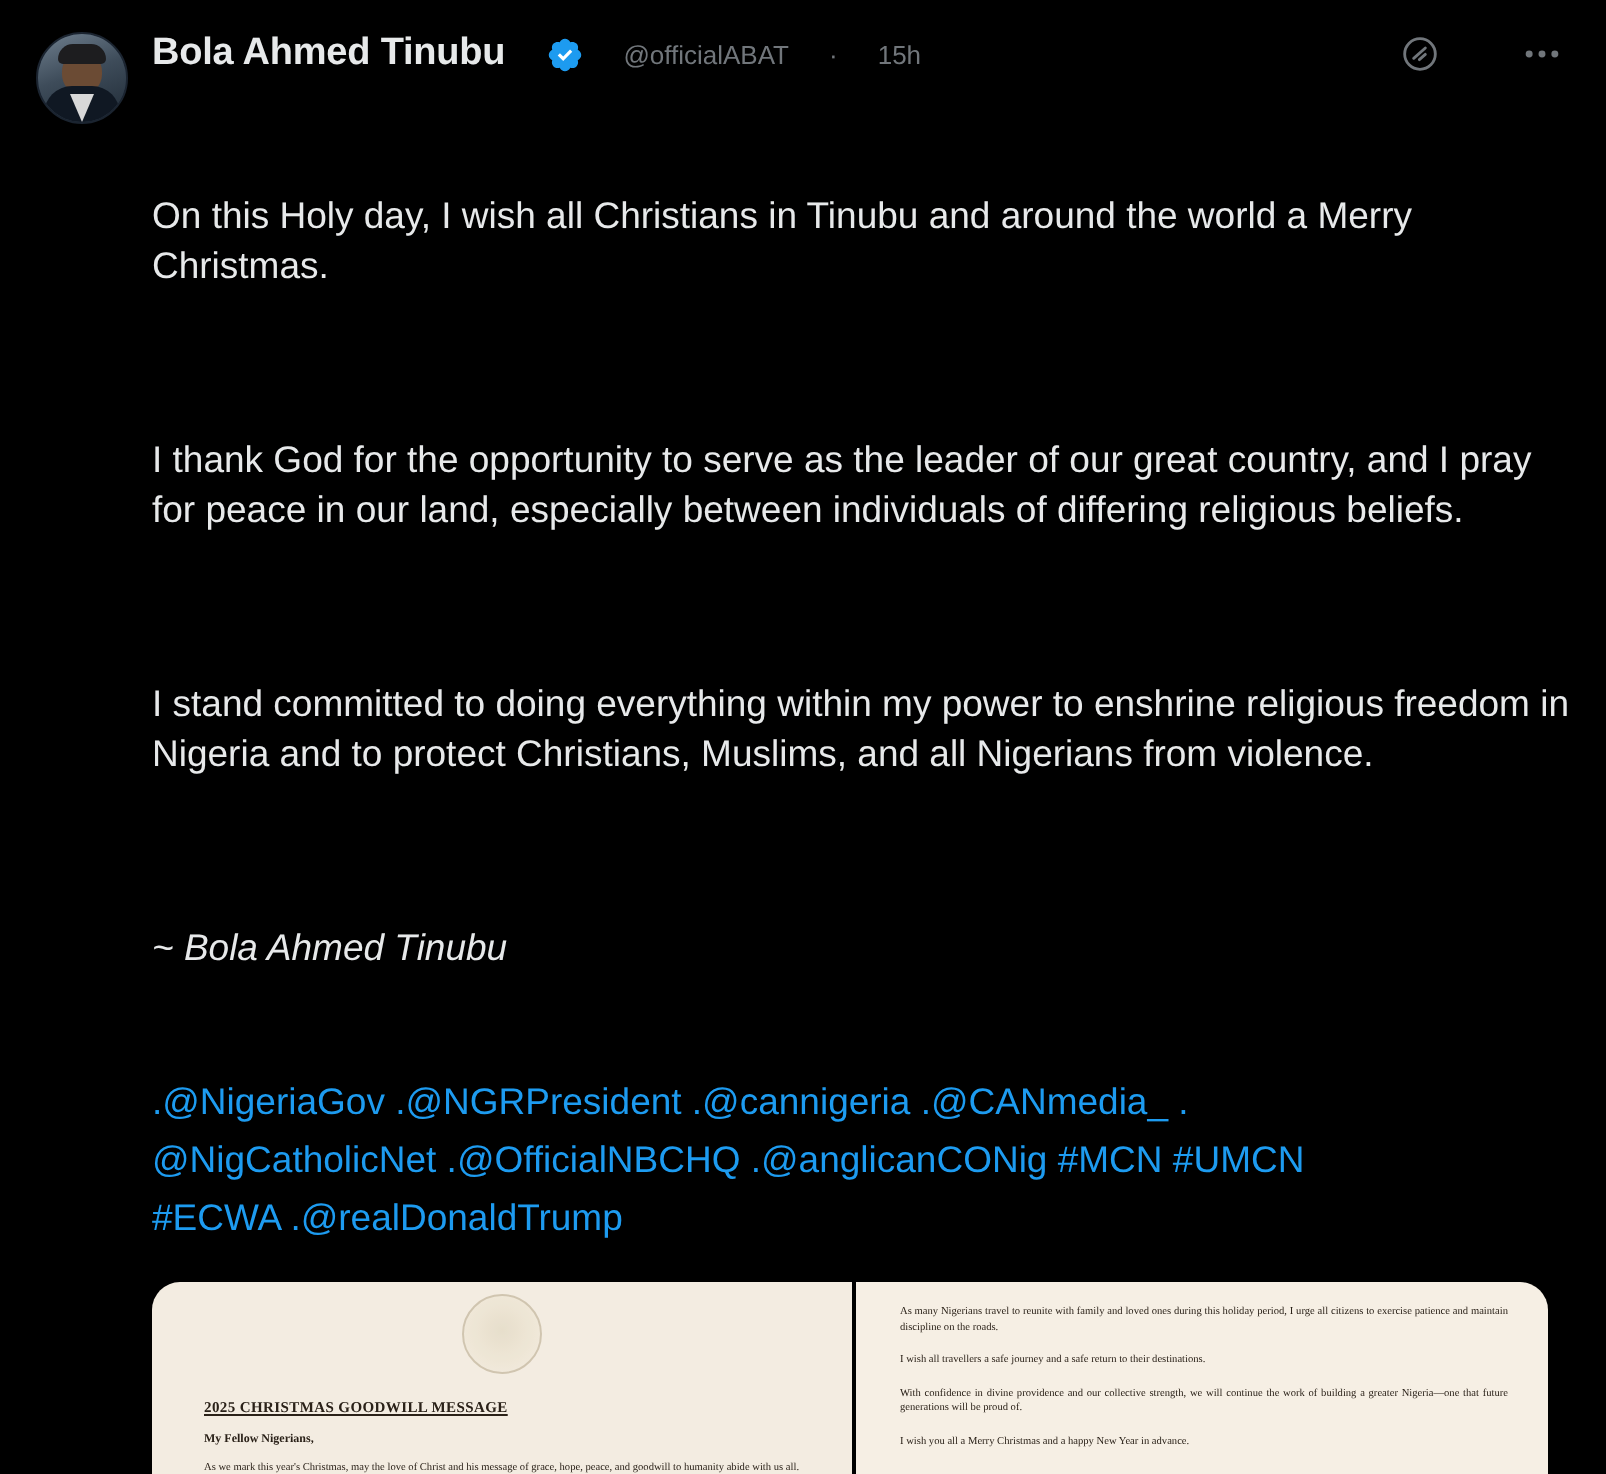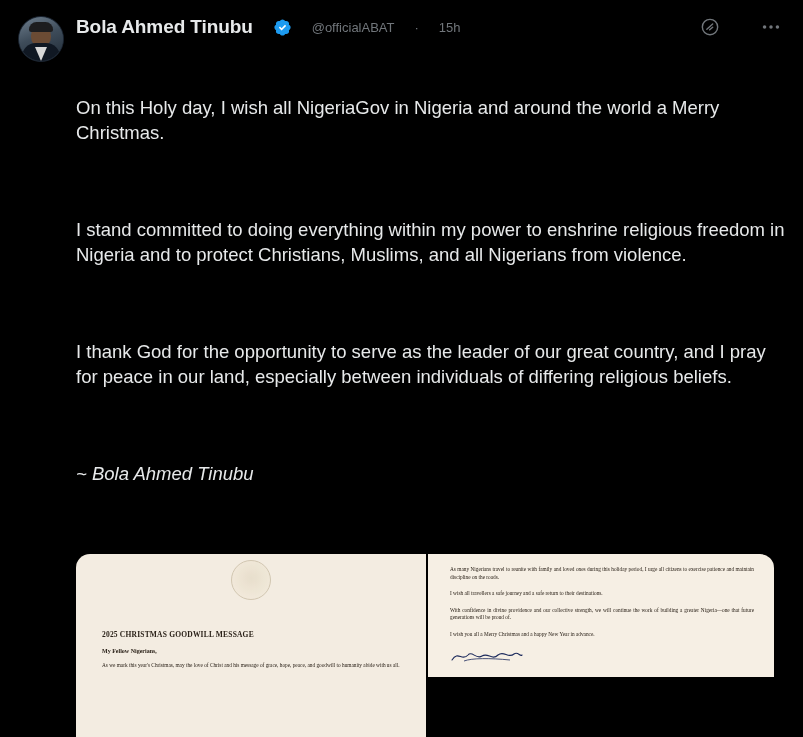--- a/index.html
+++ b/index.html
@@ -175,24 +175,25 @@
     left: 50%;
     transform: translateX(-50%);
     width: 40px;
     height: 40px;
     border-radius: 50%;
     border: 1px solid #cbbfa8;
     background: radial-gradient(circle at 50% 45%, #e5dcc8 0%, #efe7d6 60%, #f3ece1 100%);
     opacity: 0.85;
   }
   .doc1-title {
-    margin-top: 64px;
+    margin-top: 46px;
     font-size: 7.5px;
     font-weight: bold;
     letter-spacing: 0.2px;
+    text-decoration: underline;
   }
   .doc1-sub {
     margin-top: 9px;
     font-size: 6px;
     font-weight: bold;
   }
   .doc1-para {
     margin-top: 8px;
     font-size: 5.3px;
     line-height: 7.5px;
@@ -259,26 +260,31 @@
       <span class="more-btn">
         <svg viewBox="0 0 24 24" width="22" height="22" aria-hidden="true">
           <circle cx="5" cy="12" r="1.9" fill="#71767b"></circle>
           <circle cx="12" cy="12" r="1.9" fill="#71767b"></circle>
           <circle cx="19" cy="12" r="1.9" fill="#71767b"></circle>
         </svg>
       </span>
     </div>
 
     <div class="tweet-text">
-      <p>On this Holy day, I wish all NigeriaGov in Nigeria and around the world a Merry Christmas.</p>
+      <p>On this Holy day, I wish all Christians in Tinubu and around the world a Merry Christmas.</p>
+      <p>I thank God for the opportunity to serve as the leader of our great country, and I pray for peace in our land, especially between individuals of differing religious beliefs.</p>
       <p>I stand committed to doing everything within my power to enshrine religious freedom in Nigeria and to protect Christians, Muslims, and all Nigerians from violence.</p>
-      <p>I thank God for the opportunity to serve as the leader of our great country, and I pray for peace in our land, especially between individuals of differing religious beliefs.</p>
       <p>~ Bola Ahmed Tinubu</p>
     </div>
 
+    <div class="links-block">
+      <div>.@NigeriaGov .@NGRPresident .@cannigeria .@CANmedia_ .</div>
+      <div>@NigCatholicNet .@OfficialNBCHQ .@anglicanCONig #MCN #UMCN</div>
+      <div>#ECWA .@realDonaldTrump</div>
+    </div>
 
     <div class="media-grid">
 
       <div class="media-left">
         <div class="doc1-inner">
           <div class="doc1-seal"></div>
           <div class="doc1-title">2025 CHRISTMAS GOODWILL MESSAGE</div>
           <div class="doc1-sub">My Fellow Nigerians,</div>
           <div class="doc1-para">As we mark this year's Christmas, may the love of Christ and his message of grace, hope, peace, and goodwill to humanity abide with us all.</div>
 

